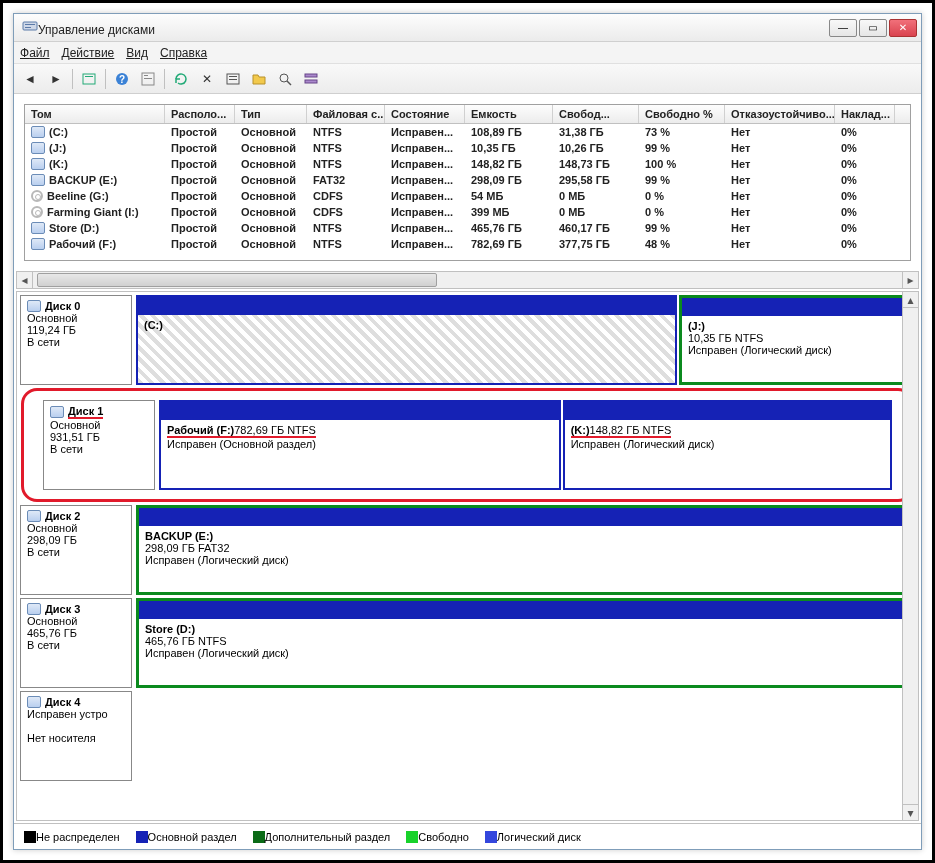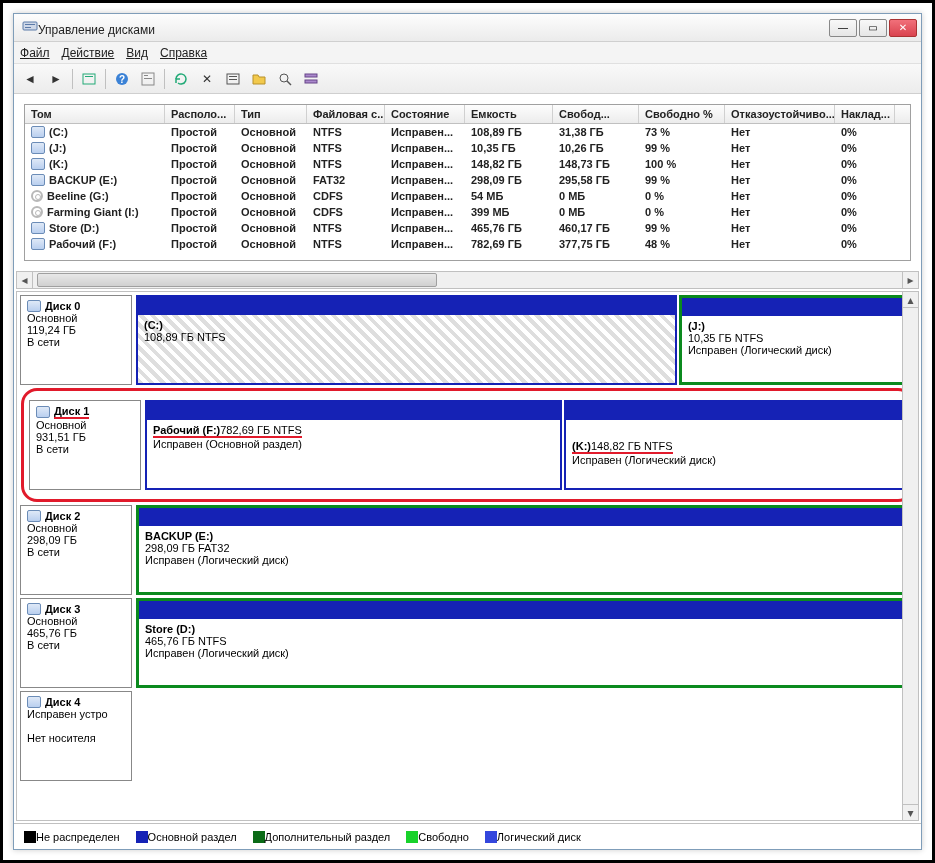--- a/index.html
+++ b/index.html
@@ -38,21 +38,21 @@
 .disk-info{width:112px; border:1px solid #888; padding:4px 6px; font-size:11px; background:#fff;}
 .disk-info .dname{font-weight:bold; display:flex; align-items:center; gap:4px;}
 .disk-parts{flex:1; display:flex; gap:2px; margin-left:4px;}
 .part{border:1px solid #333; display:flex; flex-direction:column; overflow:hidden; background:#fff;}
 .part .bar{height:18px;}
 .part .body{padding:4px 6px; font-size:11px; flex:1;}
 .part .pname{font-weight:bold;}
 .part.system .body{background-image:repeating-linear-gradient(45deg,#dedede 0 4px,#fff 4px 8px);}
 .border-blue{border:2px solid #1522b5;} .bar-blue{background:#1522b5;}
 .border-green{border:3px solid #0b8a1e;}
-.highlight-red{border:3px solid #e11a2b; border-radius:16px; padding:6px 2px; margin:2px 4px;}
+.highlight-red{border:3px solid #e11a2b; border-radius:16px; padding:6px 16px; margin:2px 4px;}
 .red-underline{border-bottom:2px solid #e11a2b;}
 .legend{border-top:1px solid #c0c0c0; height:26px; display:flex; align-items:center; gap:16px; padding:0 10px; font-size:11px; background:#fff;}
 .lg{display:flex;align-items:center;gap:0;}
 .sq{width:12px;height:12px;display:inline-block;border:0;}
 .sq.black{background:#000;} .sq.navy{background:#1522b5;} .sq.dgreen{background:#0b6b17;} .sq.bgreen{background:#18d22b;} .sq.blue2{background:#3447dd;}
 .vscroll-stub{position:absolute;right:0;top:0;bottom:0;width:16px;background:#f0f0f0;border-left:1px solid #c0c0c0;}
 .vscroll-stub .arrow{height:16px;display:flex;align-items:center;justify-content:center;color:#555;border-bottom:1px solid #c0c0c0;}
 .vscroll-stub .arrow.b{border-top:1px solid #c0c0c0;border-bottom:none;position:absolute;bottom:0;width:100%;}
 </style>
 </head>
@@ -292,21 +292,21 @@
                 <span class="disk-icon"></span>
                 <span>Диск 0</span>
               </div>
               <div>Основной</div>
               <div>119,24 ГБ</div>
               <div style="margin-top:0px">В сети</div>
             </div>
             <div class="disk-parts">
               <div class="part border-blue system" style="flex: 70 1 0%;">
                 <div class="bar bar-blue"></div>
-                <div class="body"><div class="pname" style="display:inline-block">(C:)</div><div>108,89 ГБ NTFS</div></div>
+                <div class="body"><div class="pname" style="display:inline-block">(C:)</div></div>
               </div>
               <div class="part border-green" style="flex: 30 1 0%;">
                 <div class="bar bar-blue"></div>
                 <div class="body"><div class="pname" style="display:inline-block">(J:)</div><div>10,35 ГБ NTFS</div><div>Исправен (Логический диск)</div></div>
               </div>
             </div>
           </div>
           <div class="highlight-red">
             <div class="disk-row">
               <div class="disk-info">
@@ -316,21 +316,21 @@
                 </div>
                 <div>Основной</div>
                 <div>931,51 ГБ</div>
                 <div style="margin-top:0px">В сети</div>
               </div>
               <div class="disk-parts">
                 <div class="part border-blue" style="flex: 55 1 0%;">
                   <div class="bar bar-blue"></div>
                   <div class="body"><div class="pname red-underline" style="display:inline-block">Рабочий  (F:)</div><div class="red-underline" style="display:inline-block">782,69 ГБ NTFS</div><div>Исправен (Основной раздел)</div></div>
                 </div>
-                <div class="part border-blue" style="flex: 45 1 0%; gap: 16px;">
+                <div class="part border-blue" style="flex: 45 1 0%;">
                   <div class="bar bar-blue"></div>
                   <div class="body"><div class="pname red-underline" style="display:inline-block">(K:)</div><div class="red-underline" style="display:inline-block">148,82 ГБ NTFS</div><div>Исправен (Логический диск)</div></div>
                 </div>
               </div>
             </div>
           </div>
           <div class="disk-row">
             <div class="disk-info">
               <div class="dname">
                 <span class="disk-icon"></span>

